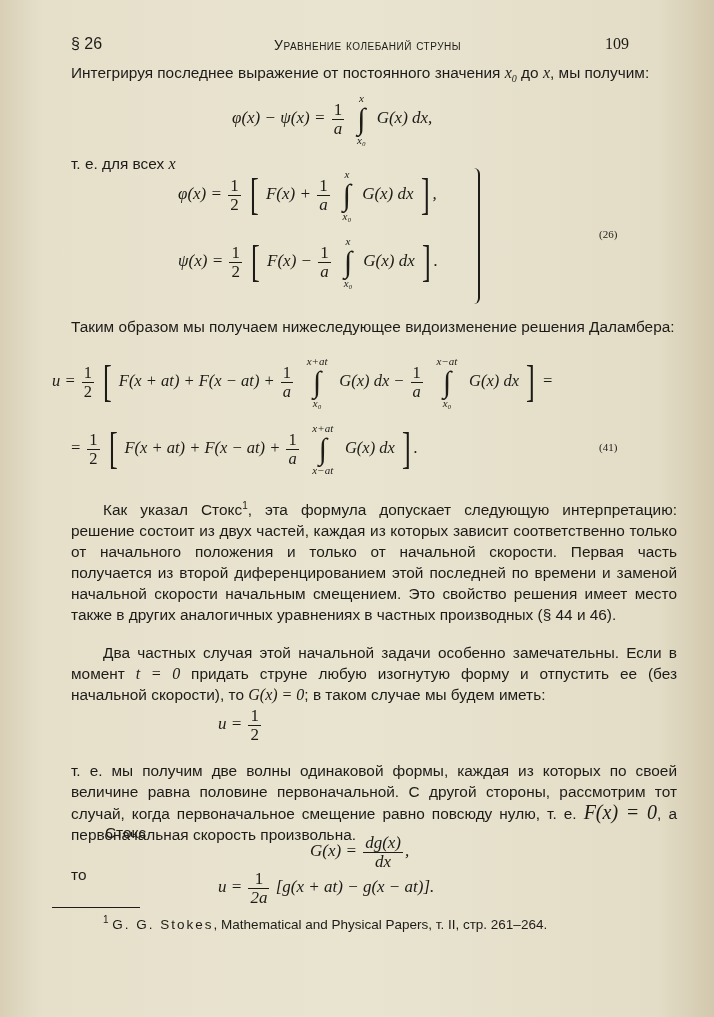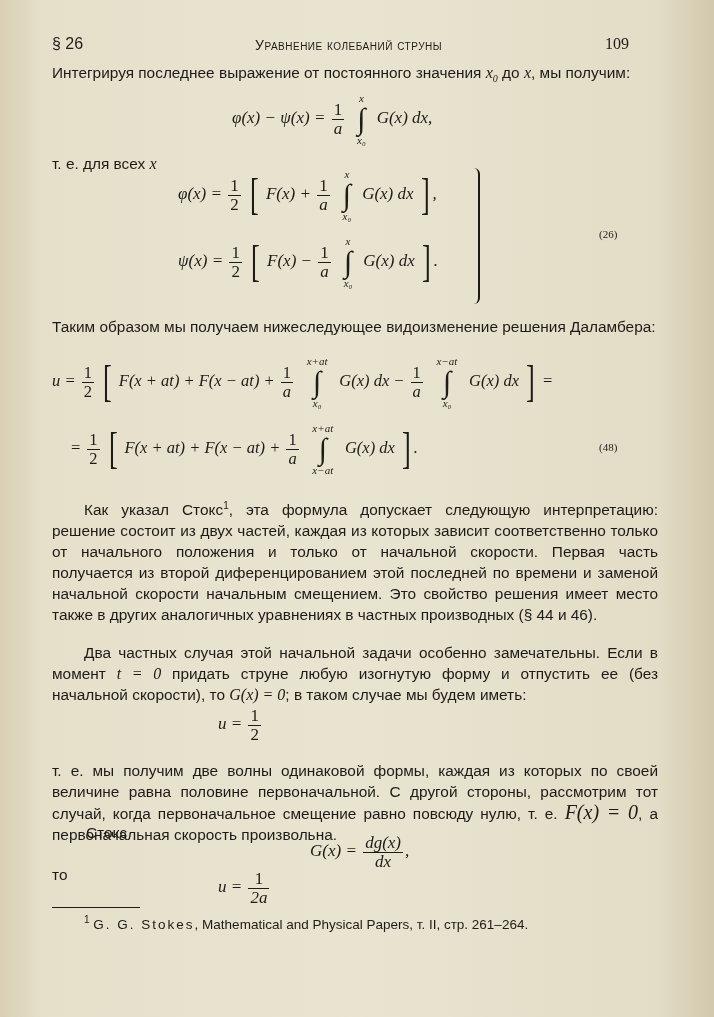--- a/index.html
+++ b/index.html
@@ -5,21 +5,21 @@
   html, body { margin: 0; padding: 0; }
   body {
     width: 714px; height: 1017px; overflow: hidden;
     background: #e2dcc6;
     background: linear-gradient(90deg, #d8cfb5 0%, #e6e0cb 6%, #e9e4d0 50%, #e3ddc7 92%, #d2c8ad 100%);
     font-family: "Liberation Serif", "DejaVu Serif", serif;
     color: #1d1b18;
     position: relative;
   }
   .abs { position: absolute; white-space: nowrap; }
-  .run { font-family: "Liberation Sans", "DejaVu Sans", sans-serif; font-stretch: condensed; }
+  .run { font-family: "Liberation Sans", "DejaVu Sans", sans-serif; font-stretch: condensed; margin-left: 19px; }
   .header { top: 35px; font-size: 16px; }
   .hdr-sec { left: 52px; }
   .hdr-title { left: 255px; font-variant: small-caps; letter-spacing: 0.5px; font-size: 14px; top: 37px; }
   .hdr-page { left: 605px; }
   .para { position: absolute; left: 52px; width: 606px; font-size: 15.4px; line-height: 21px; text-align: justify; }
   .para p { margin: 0; }
   .indent { text-indent: 32px; }
   .math { font-family: "Liberation Serif", "DejaVu Serif", serif; font-style: italic; font-size: 17px; }
   .frac { display: inline-block; vertical-align: middle; text-align: center; margin: 0 2px; font-style: normal; }
   .frac > span { display: block; line-height: 18px; padding: 0 2px; }
@@ -103,21 +103,21 @@
 <div class="abs math" style="left:70px; top:422px; font-size:16.5px;">
   <span>=</span>
   <span class="frac"><span class="num">1</span><span class="den">2</span></span>
   <span class="br">[</span>
   <span>F(x + at) + F(x − at) +</span>
   <span class="frac"><span class="num">1</span><span class="den it">a</span></span>
   <span class="int" style="width:36px;"><span class="lim">x+at</span><span class="sign">∫</span><span class="lim">x−at</span></span>
   <span>G(x) dx</span>
   <span class="br">]</span><span>.</span>
 </div>
-<div class="abs eqnum" style="left:599px; top:441px;">(48)</div>
+<div class="abs eqnum" style="left:599px; top:441px;">(41)</div>
 
 <div class="para run" style="top:495px;">
   <p class="indent"><span>Как указал Стокс</span><sup>1</sup><span>, эта формула допускает следующую интерпретацию: решение состоит из двух частей, каждая из которых зависит соответственно только от начального положения и только от начальной скорости. Первая часть получается из второй диференцированием этой последней по времени и заменой начальной скорости начальным смещением. Это свойство решения имеет место также в других аналогичных уравнениях в частных производных (§ 44 и 46).</span></p>
 </div>
 
 <div class="para run" style="top:642px;">
   <p class="indent"><span>Два частных случая этой начальной задачи особенно замечательны. Если в момент </span><i style="font-family:'Liberation Serif',serif;font-size:16px;">t = 0</i><span> придать струне любую изогнутую форму и отпустить ее (без начальной скорости), то </span><i style="font-family:'Liberation Serif',serif;font-size:16px;">G(x) = 0</i><span>; в таком случае мы будем иметь:</span></p>
 </div>
 
 <div class="abs math" style="left:218px; top:707px;">
@@ -134,19 +134,20 @@
 <div class="abs math" style="left:284px; top:834px;margin-left:26px;">
   <span>G(x) =</span>
   <span class="frac" style="font-style:italic;"><span class="num">dg(x)</span><span class="den">dx</span></span><span>,</span>
 </div>
 
 <div class="abs run" style="left:52px; top:866px; font-size:15.4px;">то</div>
 
 <div class="abs math" style="left:218px; top:870px;">
   <span>u =</span>
   <span class="frac"><span class="num">1</span><span class="den it">2a</span></span>
+  <span>[g(x + at) − g(x − at)].</span>
 </div>
 
 <div class="footrule"></div>
 <div class="abs run footnote" style="left:84px; top:914px;">
   <sup>1</sup>
   <span style="letter-spacing:2px;">G. G. Stokes</span><span>, Mathematical and Physical Papers, т. II, стр. 261–264.</span>
 </div>
 
 </body></html>

